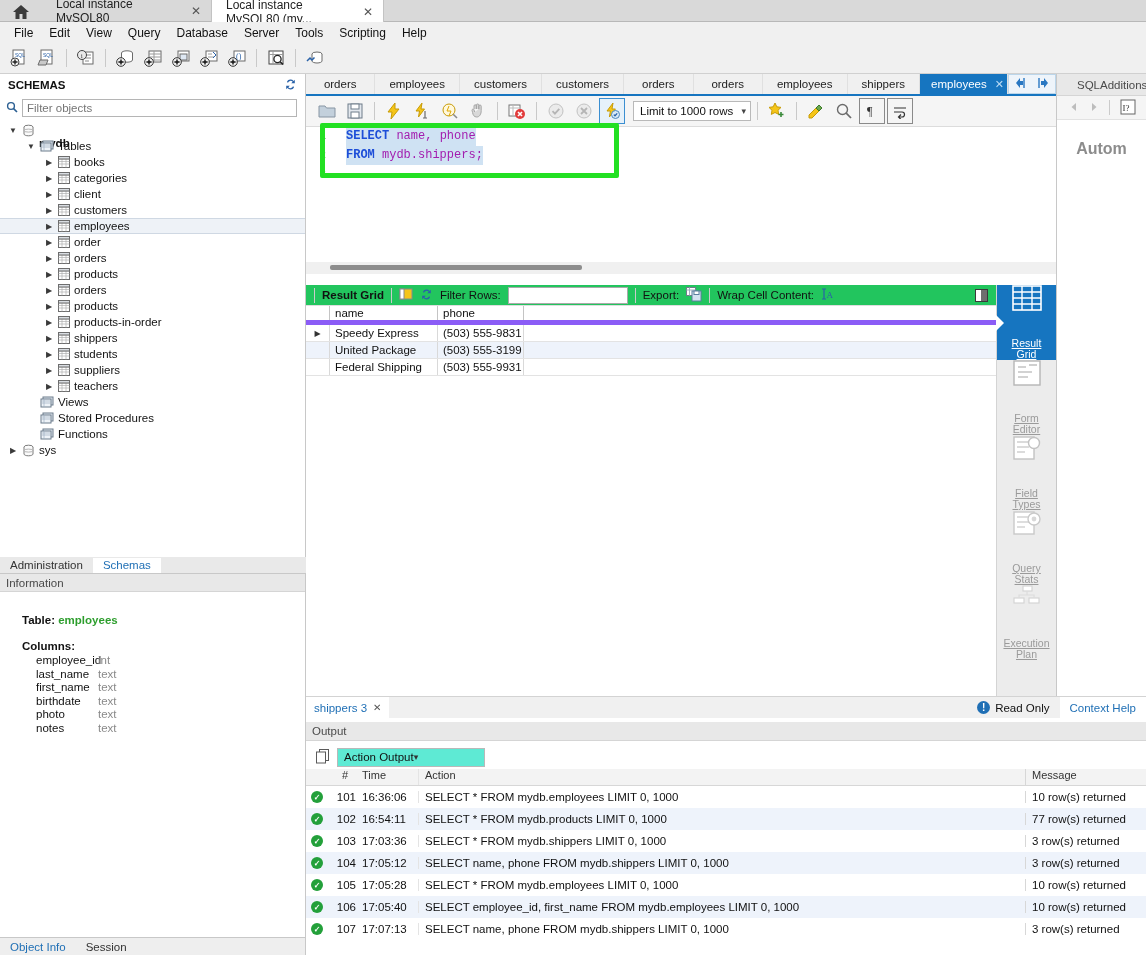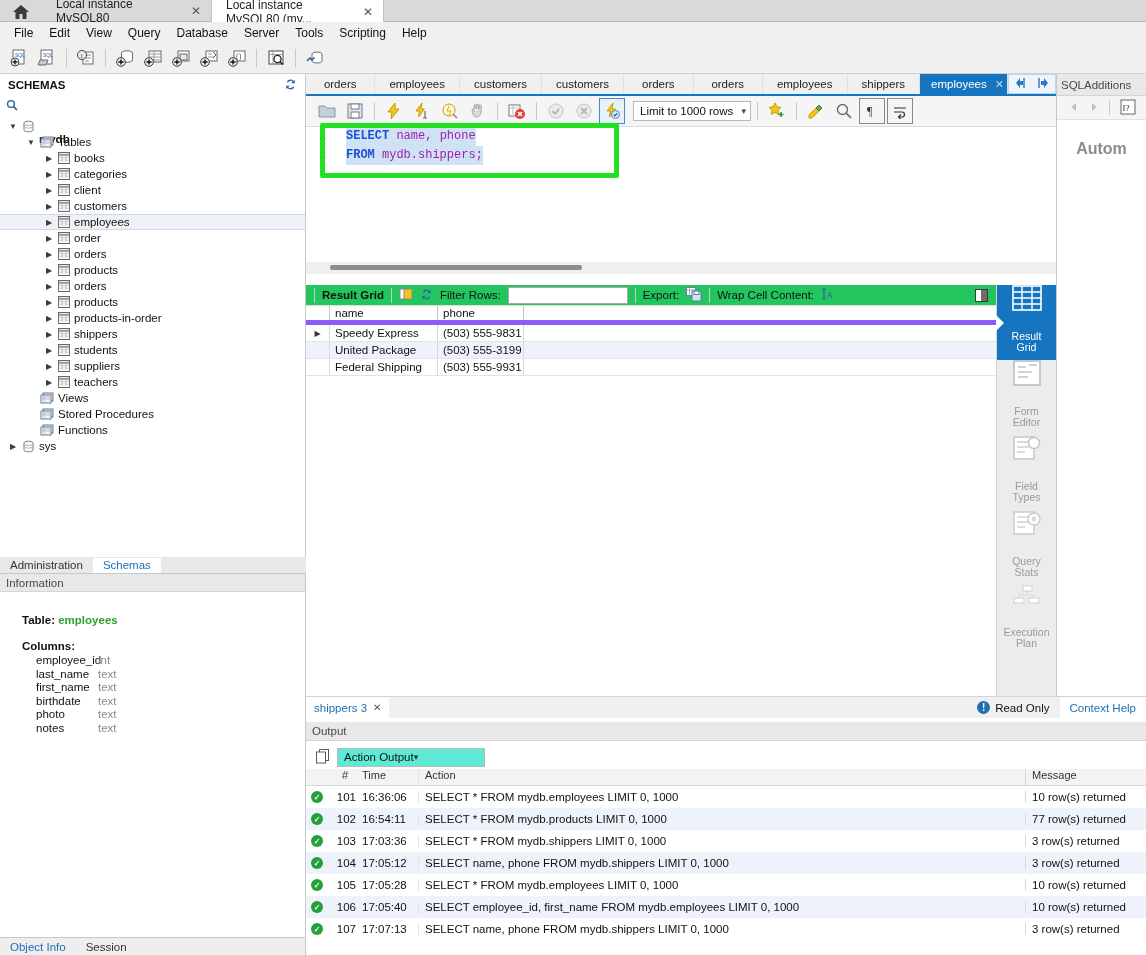--- a/index.html
+++ b/index.html
@@ -139,21 +139,21 @@
   .etab.active { background:#1675c0; color:#fff; padding-right:6px; gap:8px;}
   .etab .x { font-size:11px; color:#bcdcf5; }
   .etab-navarrows {
     display:flex; align-items:center; gap:6px; padding:0 6px;
     background:#eef4fa; border:1px solid #bcd6ea;
   }
 
   .sqladd-header {
     position:absolute; left:1056px; top:74px; width:90px; height:22px;
     background:#e8e8e8; display:flex; align-items:center;
-    padding-left:4px; font-size:11.5px; color:#4a4a4a;
+    padding-left:20px; font-size:11.5px; color:#4a4a4a;
     border-bottom:1px solid #d5d5d5; border-left:1px solid #c8c8c8;
   }
   .sqladd-body {
     position:absolute; left:1056px; top:96px; width:90px; height:600px;
     background:#fff; border-left:1px solid #c8c8c8;
   }
   .sqladd-toolbar {
     height:24px; display:flex; align-items:center; gap:10px;
     padding-left:12px; background:#f5f5f5; border-bottom:1px solid #e2e2e2;
   }
@@ -230,23 +230,24 @@
   .grid-row .gcell { border-right:1px solid #d9d9d9; }
   .rowmark { font-size:8px; color:#333; }
 
   
   .resultsidebar {
     position:absolute; left:996px; top:285px; width:60px; height:411px;
     background:#ececec; border-left:1px solid #d4d4d4;
   }
   .rs-item {
     height:75px; display:flex; flex-direction:column;
-    align-items:center; justify-content:flex-start; gap:20px;
+    align-items:center; justify-content:space-between; gap:0;
     font-size:10.5px; color:#4f4f4f; text-align:center; cursor:pointer;
     line-height:11px;
+    text-decoration:underline;
   }
   .rs-item.active { background:#1675c0; color:#fff; position:relative; }
   .rs-item.active::before {
     content:""; position:absolute; left:-1px; top:50%; margin-top:-8px;
     border-top:8px solid transparent; border-bottom:8px solid transparent;
     border-left:8px solid #fff;
   }
   .rs-item.dim { color:#9a9a9a; }
 
   .collapse-box {
@@ -438,20 +439,21 @@
           </svg>
       </span>
     </div>
     <div class="filter-row">
       <span>
         <svg width="12" height="12" viewBox="0 0 12 12">
             <circle cx="5" cy="5" r="3.4" fill="none" stroke="#2b5f92" stroke-width="1.4"></circle>
             <path d="M7.6 7.6L11 11" stroke="#2b5f92" stroke-width="1.6"></path>
           </svg>
       </span>
+      <input class="filter-input" value="" placeholder="Filter objects" style="">
     </div>
     <div class="tree" id="tree">
         <div class="tnode" style="padding-left: 8px;">
           <span class="arrow">▼</span>
           <span class="ico"><svg width="13" height="13" viewBox="0 0 13 13">
               <ellipse cx="6.5" cy="3" rx="4.5" ry="1.8" fill="#fbfbfb" stroke="#7b7b7b"></ellipse>
               <path d="M2 3v7c0 1 2 1.8 4.5 1.8S11 11 11 10V3" fill="#fbfbfb" stroke="#7b7b7b"></path>
               <ellipse cx="6.5" cy="6.6" rx="4.5" ry="1.5" fill="none" stroke="#b5b5b5"></ellipse>
             </svg></span>
           <span class="tlabel b">mydb</span>

